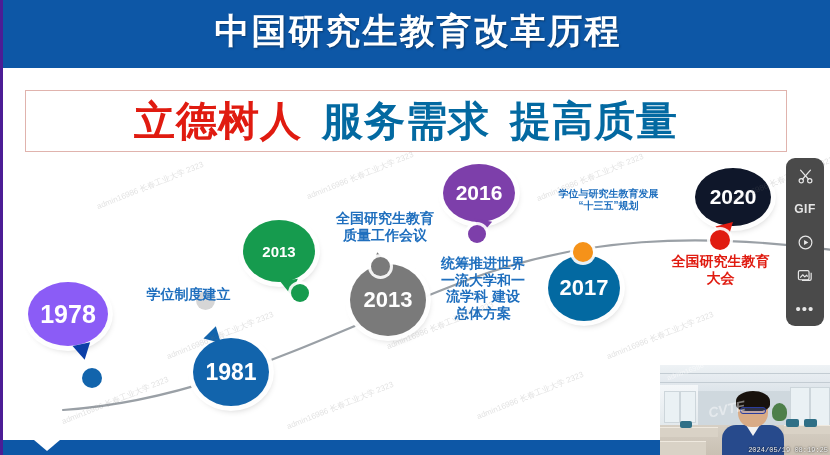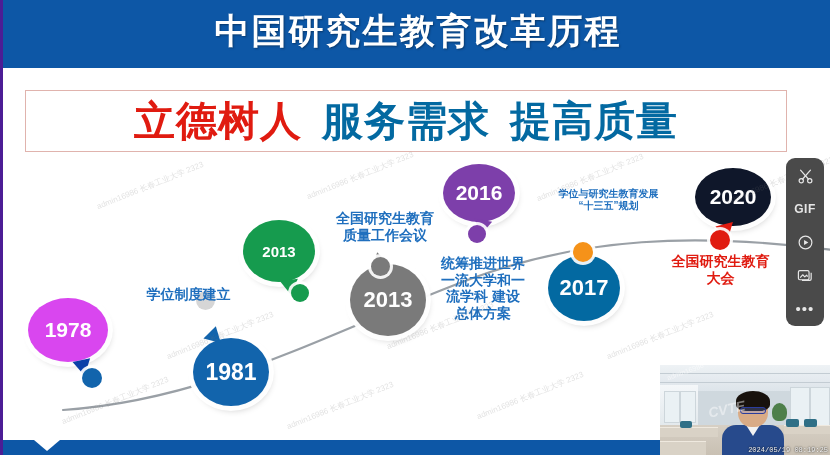--- a/index.html
+++ b/index.html
@@ -220,21 +220,21 @@
     <span class="slogan blue">服务需求</span>
     <span class="slogan blue">提高质量</span>
   </div>
 
   <div id="timeline">
 
     <svg width="830" height="290">
       <path d="M 60 260 C 210 250, 330 180, 470 128 C 580 88, 690 82, 830 100" fill="none" stroke="#9aa0a6" stroke-width="2.2" stroke-linecap="round"></path>
     </svg>
 
-    <div class="bubble" style="left:25px;top:148px;width:80px;height:64px;background:#d946ef;font-size:21px;">
+    <div class="bubble" style="left:25px;top:132px;width:80px;height:64px;background:#8b5cf6;font-size:25px;">
       <span>1978</span>
       <span class="tail" style="bottom:-14px;left:46px;border-top:16px solid #0b3fa8;transform:rotate(-12deg);"></span>
     </div>
     <div class="dot" style="left:79px;top:218px;width:20px;height:20px;background:#1264ac;"></div>
 
     <div class="bubble" style="left:190px;top:188px;width:76px;height:68px;background:#1264ac;font-size:23px;">
       <span>1981</span>
       <span class="tail" style="top:-12px;left:12px;border-bottom:15px solid #1264ac;transform:rotate(14deg);"></span>
     </div>
     <div class="dot" style="left:193px;top:141px;width:19px;height:19px;background:#d6d6d6;"></div>

